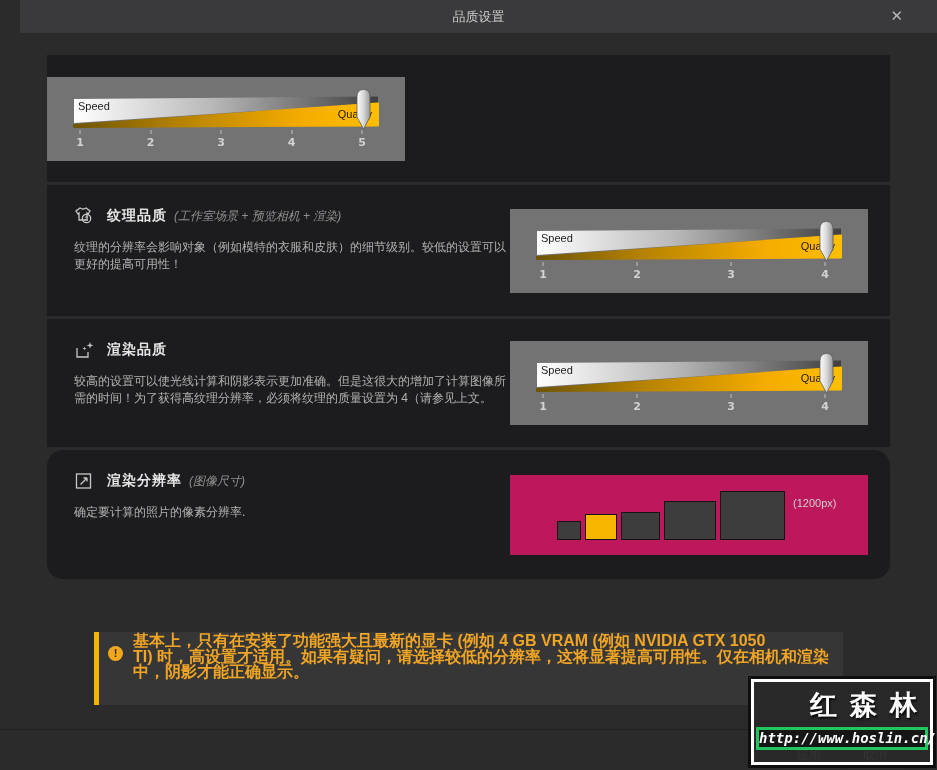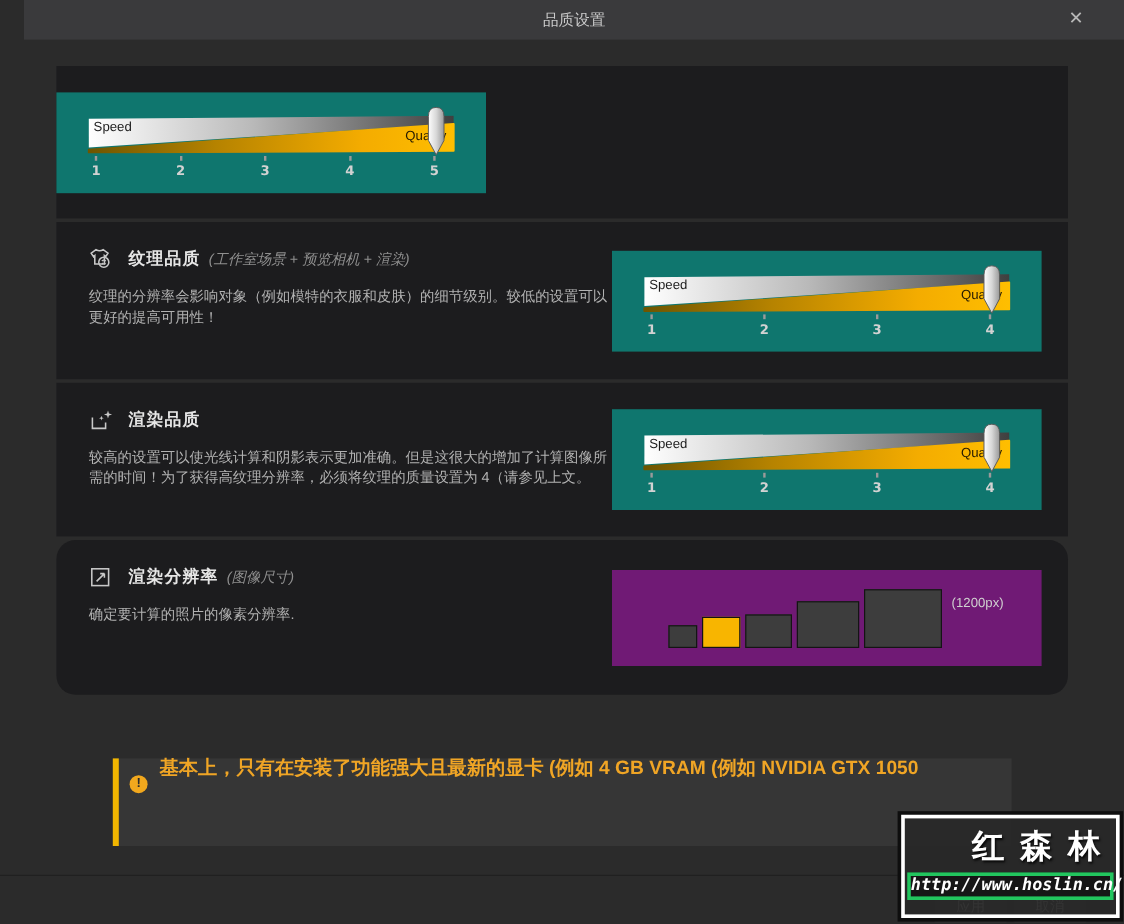--- a/index.html
+++ b/index.html
@@ -31,31 +31,31 @@
   .card-left { flex:1; padding:20px 0 0 27px; }
   .card-header { display:flex; align-items:center; }
   .icon-box { width:24px; height:22px; display:flex; align-items:center; justify-content:flex-start; margin-right:9px; }
   .card-title { font-size:14px; font-weight:bold; color:#e6e6e6; letter-spacing:1px; }
   .card-subtitle { font-size:12px; font-style:italic; color:#8f8f8f; margin-left:7px; }
   .card-desc {
     font-size:12px; color:#b2b2b2; margin:12px 0 0 0; line-height:16.5px; max-width:434px;
   }
   .card-right { width:358px; margin-right:22px; display:flex; align-items:center; }
   
-  .slider-panel { width:358px; height:84px; background:#0f766e; position:relative; }
+  .slider-panel { width:358px; height:84px; background:#737373; position:relative; }
   .wedge-svg { position:absolute; left:26px; top:19px; }
   .speed-label { position:absolute; left:31px; top:23px; font-size:11px; color:#1d1d1d; z-index:2; }
   .quality-label { position:absolute; right:33px; top:31px; font-size:11px; color:#241a00; z-index:2; }
   .handle { position:absolute; left:308px; top:11px; z-index:4; cursor:pointer; }
   .ticks { position:absolute; left:26px; top:53px; width:296px; display:flex; justify-content:space-between; }
   .tick { display:flex; flex-direction:column; align-items:center; width:14px; }
   .tick i { width:2px; height:4px; background:#9a9a9a; }
   .tick span { font-size:11px; font-weight:bold; color:#d2d2d2; margin-top:2px; font-family:"DejaVu Sans",sans-serif; }
   
-  .res-panel { width:358px; height:80px; background:#701a75; position:relative; }
+  .res-panel { width:358px; height:80px; background:#be185d; position:relative; }
   .res-row { position:absolute; left:47px; bottom:15px; display:flex; align-items:flex-end; gap:4px; }
   .res-box { background:#3d3d3d; border:1px solid #141414; box-sizing:border-box; cursor:pointer; }
   .res-box.selected { background:#f8b500; }
   .res-label { position:absolute; left:283px; top:22px; font-size:11px; color:#cfcfcf; }
   
   .warning {
     margin:53px 47px 0 47px; height:73px; background:#363636;
     border-left:5px solid #f2b600; display:flex; box-sizing:border-box;
   }
   .warn-icon {
@@ -281,20 +281,21 @@
         </div>
         <span class="res-label">(1200px)</span>
       </div>
     </div>
   </div>
 
   <div class="warning">
     <div class="warn-icon">!</div>
     <div class="warn-text">
       <span>基本上，只有在安装了功能强大且最新的显卡 (例如 4 GB VRAM (例如 NVIDIA GTX 1050</span>
+      <span>TI) 时，高设置才适用。如果有疑问，请选择较低的分辨率，这将显著提高可用性。仅在相机和渲染中，阴影才能正确显示。</span>
     </div>
   </div>
 
 </div>
 
 <div class="footer">
   <div class="footer-buttons">
     <button class="btn">应用</button>
     <button class="btn">取消</button>
   </div>

